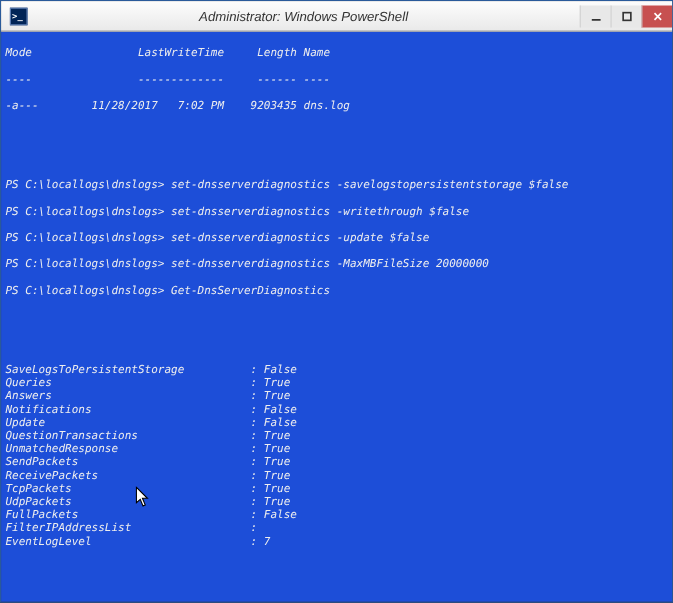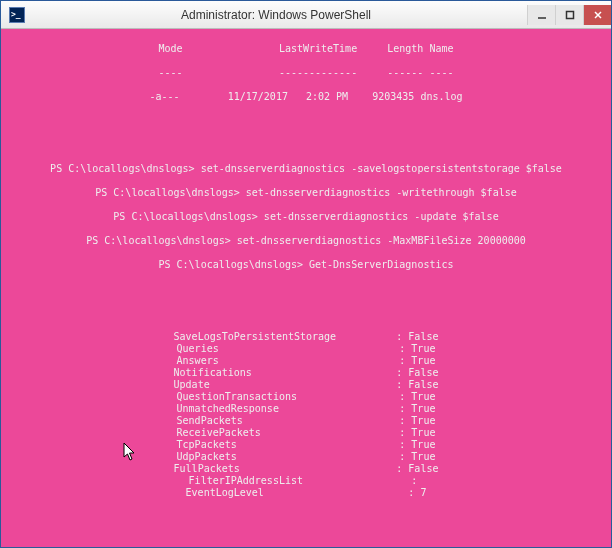--- a/index.html
+++ b/index.html
@@ -9,20 +9,21 @@
     width: 612px;
     height: 548px;
     overflow: hidden;
   }
   .window {
     width: 612px;
     height: 548px;
     display: flex;
     flex-direction: column;
     border: 1px solid #2a5a9a;
+    font-style: italic;
   }
   .titlebar {
     height: 28px;
     background: linear-gradient(#fdfdfd, #e9e9e9);
     display: flex;
     align-items: center;
     border-bottom: 1px solid #bcbcbc;
     position: relative;
   }
   .title-icon {
@@ -49,30 +50,29 @@
     width: 28px; height: 20px;
     display: flex; align-items: center; justify-content: center;
     border-left: 1px solid #d0d0d0;
     background: #e8e8e8;
     cursor: pointer;
   }
   .win-btn.close { background: #c75050; }
   .win-btn svg { display: block; }
   .terminal {
     flex: 1;
-    background: #ec4899;
+    background: #1d4ed8;
     color: #eeeeee;
     font-family: Consolas, "Lucida Console", monospace;
     font-size: 10px;
     line-height: 12px;
     padding: 2px 4px 2px 4px;
     white-space: pre;
     overflow: hidden;
     position: relative;
-    text-align: center;
   }
   .prompt { display: inline; margin-top: 13px; }
   .blank { height: 12px; }
   .line { min-height: 12px; }
   .mouse-cursor {
     position: absolute;
     left: 122px; top: 413px;
     pointer-events: none;
   }
 </style>
@@ -99,21 +99,21 @@
             <line x1="2" y1="2" x2="8" y2="8" stroke="#fff" stroke-width="1.5"></line>
             <line x1="8" y1="2" x2="2" y2="8" stroke="#fff" stroke-width="1.5"></line>
           </svg>
       </div>
     </div>
   </div>
 
   <div class="terminal">
 <div class="line">Mode                LastWriteTime     Length Name</div>
 <div class="line">----                -------------     ------ ----</div>
-<div class="line">-a---        11/17/2017   2:02 PM    9203435 dns.log</div>
+<div class="line">-a---        11/28/2017   7:02 PM    9203435 dns.log</div>
 <div class="blank"></div>
 <div class="blank"></div>
 <div class="line"><span class="prompt">PS C:\locallogs\dnslogs&gt;</span> <span>set-dnsserverdiagnostics -savelogstopersistentstorage $false</span></div>
 <div class="line"><span class="prompt">PS C:\locallogs\dnslogs&gt;</span> <span>set-dnsserverdiagnostics -writethrough $false</span></div>
 <div class="line"><span class="prompt">PS C:\locallogs\dnslogs&gt;</span> <span>set-dnsserverdiagnostics -update $false</span></div>
 <div class="line"><span class="prompt">PS C:\locallogs\dnslogs&gt;</span> <span>set-dnsserverdiagnostics -MaxMBFileSize 20000000</span></div>
 <div class="line"><span class="prompt">PS C:\locallogs\dnslogs&gt;</span> <span>Get-DnsServerDiagnostics</span></div>
 <div class="blank"></div>
 <div class="blank"></div>
 <div id="diag-block"><div class="line">SaveLogsToPersistentStorage          : False</div><div class="line">Queries                              : True</div><div class="line">Answers                              : True</div><div class="line">Notifications                        : False</div><div class="line">Update                               : False</div><div class="line">QuestionTransactions                 : True</div><div class="line">UnmatchedResponse                    : True</div><div class="line">SendPackets                          : True</div><div class="line">ReceivePackets                       : True</div><div class="line">TcpPackets                           : True</div><div class="line">UdpPackets                           : True</div><div class="line">FullPackets                          : False</div><div class="line">FilterIPAddressList                  : </div><div class="line">EventLogLevel                        : 7</div></div>

